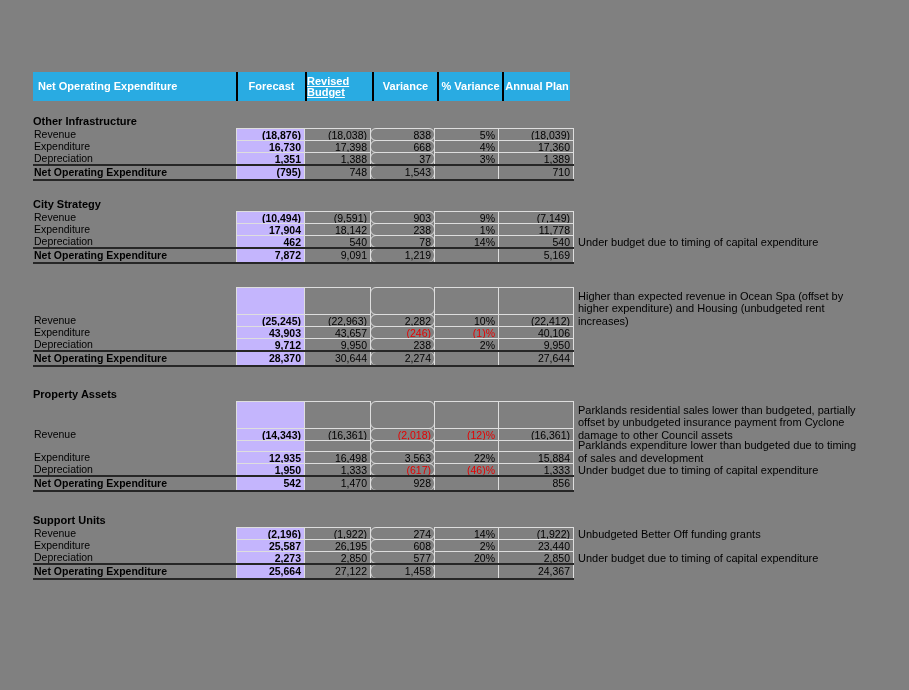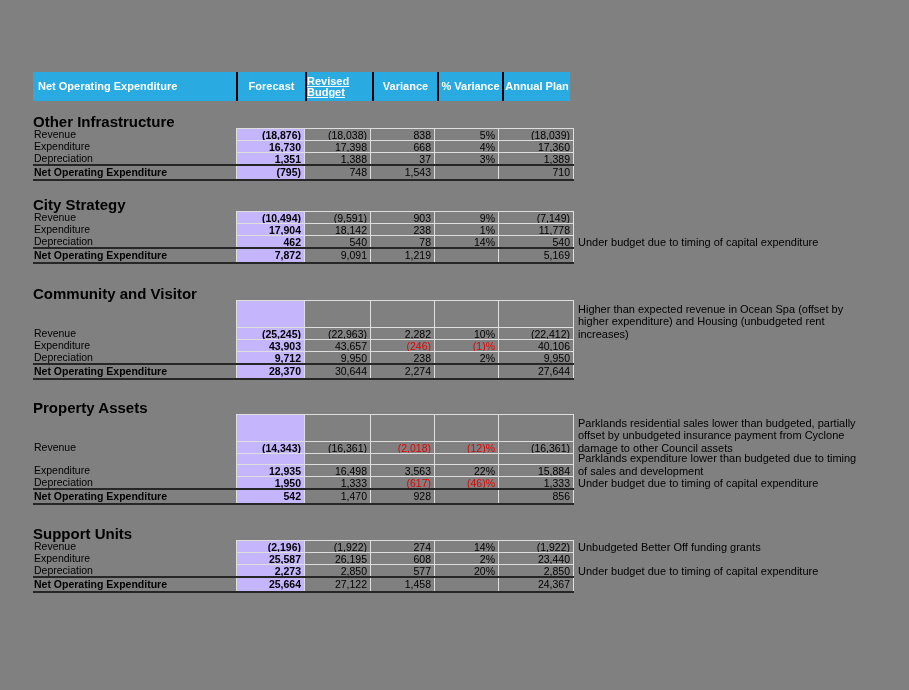--- a/index.html
+++ b/index.html
@@ -10,30 +10,30 @@
   
   .hdr{display:flex;height:29px;}
   .hcell{box-sizing:border-box;background:#29ABE2;color:#ffffff;font-size:11px;font-weight:bold;
          display:flex;align-items:center;justify-content:center;line-height:11px;
          border-left:2px solid #000000;}
   .hc0{width:203px;justify-content:flex-start;text-align:left;padding-left:5px;border-left:none;}
   .hc1{width:69px;} .hc2{width:67px;text-decoration:underline;} .hc3{width:65px;} .hc4{width:65px;} .hc5{width:68px;} .hc6{width:295px;}
 
   
   .section{position:relative;}
-  .sec-title{font-size:15px;font-weight:bold;color:#000;height:13px;line-height:13px;}
+  .sec-title{font-size:11px;font-weight:bold;color:#000;height:13px;line-height:13px;}
   .sec-gap1{margin-top:14px;} .sec-gap2{margin-top:17px;} .sec-gap3{margin-top:23px;}
   .sec-gap4{margin-top:21px;} .sec-gap5{margin-top:22px;}
 
   .row{display:flex;}
   .section .row + .row{margin-top:-1px;}
   .row-main{display:flex;}
   .cell{box-sizing:border-box;height:13px;font-size:10.5px;line-height:12px;color:#000;}
   .c-label{width:203px;padding-left:1px;overflow:hidden;white-space:nowrap;}
-  .c-f{width:69px;} .c-b{width:67px;} .c-v{width:65px;} .c-p{width:65px;} .c-a{width:76px;padding-left:24px;}
+  .c-f{width:69px;} .c-b{width:67px;} .c-v{width:65px;border-radius:6px;} .c-p{width:65px;} .c-a{width:76px;padding-left:24px;}
   .num{text-align:right;padding-right:3px;border:1px solid #dedede;}
   .bx + .bx{margin-left:-1px;}
   .fcast{background:#c4b5fd;font-weight:bold;}
   .red{color:#E50000;}
 
   .net .row-main{border-top:2px solid #262626;border-bottom:2px solid #262626;}
   .net .cell{border-top:none;border-bottom:none;}
   .net .c-label{font-weight:bold;}
 
   .sp-tall .cell{height:28px;}
@@ -148,21 +148,20 @@
               <div class="cell c-f num bx fcast">7,872</div>
               <div class="cell c-b num bx">9,091</div>
               <div class="cell c-v num bx">1,219</div>
               <div class="cell c-p num bx"></div>
               <div class="cell c-a num bx">5,169</div>
             </div>
             <div class="cell c-comments"></div>
           </div>
         </div>
         <div class="section sec-gap3">
-          <div class="sec-title">Community and Visitor</div>
           <div class="row sp-tall">
             <div class="row-main">
               <div class="cell c-label"></div>
               <div class="cell c-f num bx fcast"></div>
               <div class="cell c-b num bx"></div>
               <div class="cell c-v num bx"></div>
               <div class="cell c-p num bx"></div>
               <div class="cell c-a num bx"></div>
             </div>
           </div>

